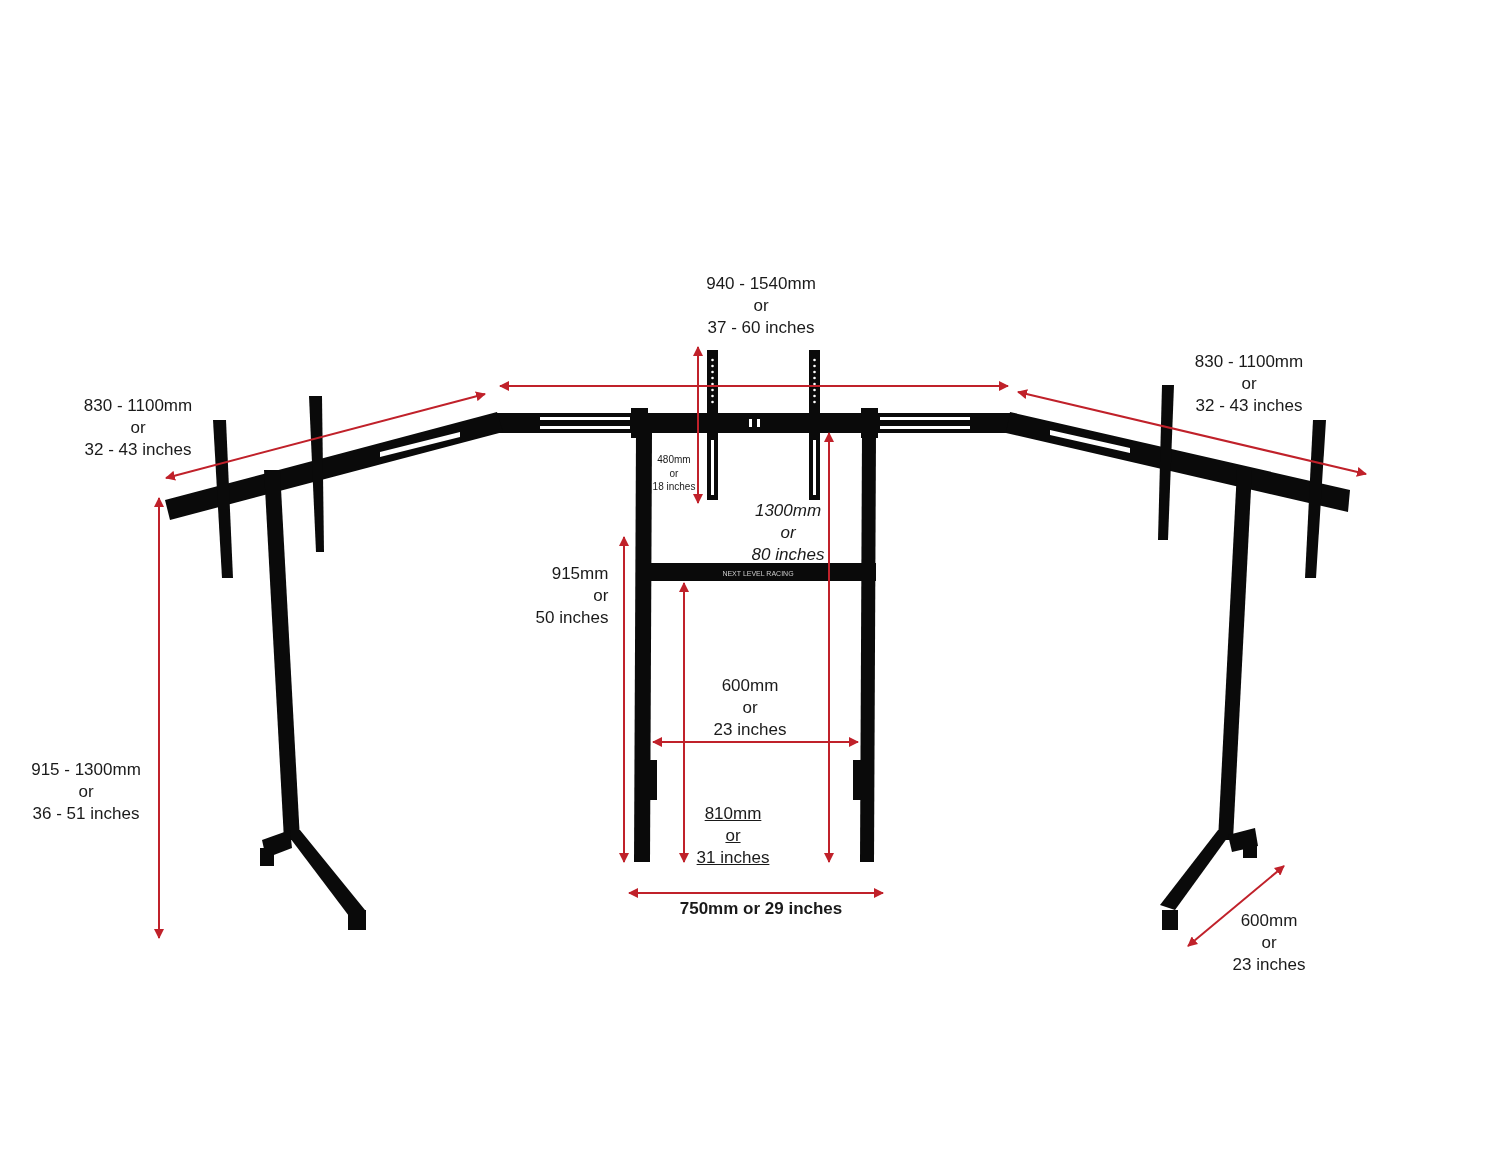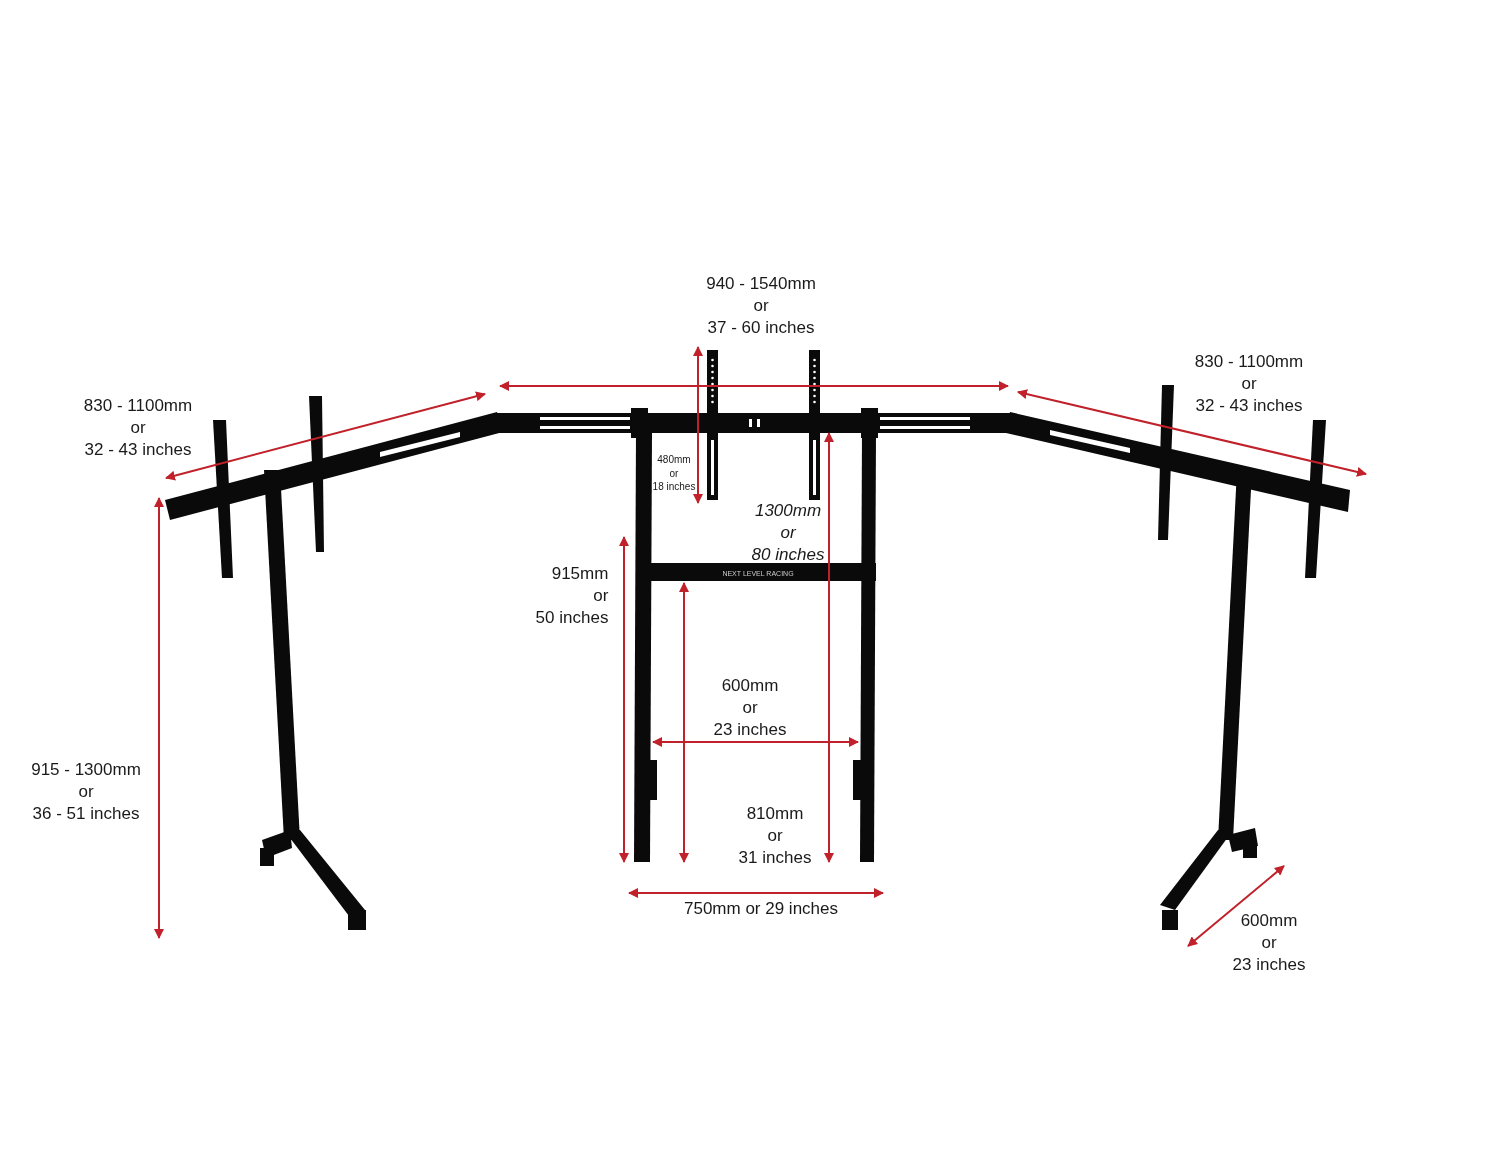--- a/index.html
+++ b/index.html
@@ -137,26 +137,26 @@
   <div class="lbl" style="left:572px;top:563px;text-align:right;">
     <span>915mm</span>
     <span>or</span>
     <span>50 inches</span>
   </div>
   <div class="lbl" style="left:750px;top:675px;">
     <span>600mm</span>
     <span>or</span>
     <span>23 inches</span>
   </div>
-  <div class="lbl" style="left:775px;top:803px;">
+  <div class="lbl" style="left:733px;top:803px;text-decoration:underline;">
     <span>810mm</span>
     <span>or</span>
     <span>31 inches</span>
   </div>
-  <div class="lbl" style="left:761px;top:898px;">
+  <div class="lbl" style="left:761px;top:898px;font-weight:bold;">
     <span>750mm or 29 inches</span>
   </div>
   <div class="lbl" style="left:86px;top:759px;">
     <span>915 - 1300mm</span>
     <span>or</span>
     <span>36 - 51 inches</span>
   </div>
   <div class="lbl" style="left:1269px;top:910px;">
     <span>600mm</span>
     <span>or</span>

